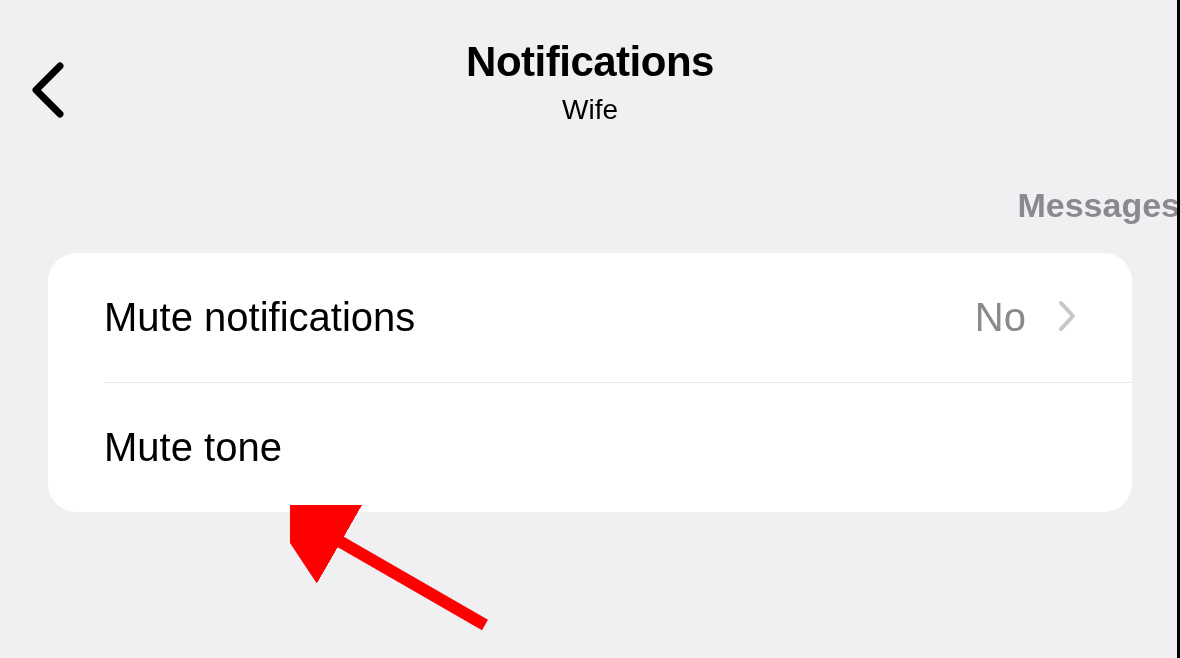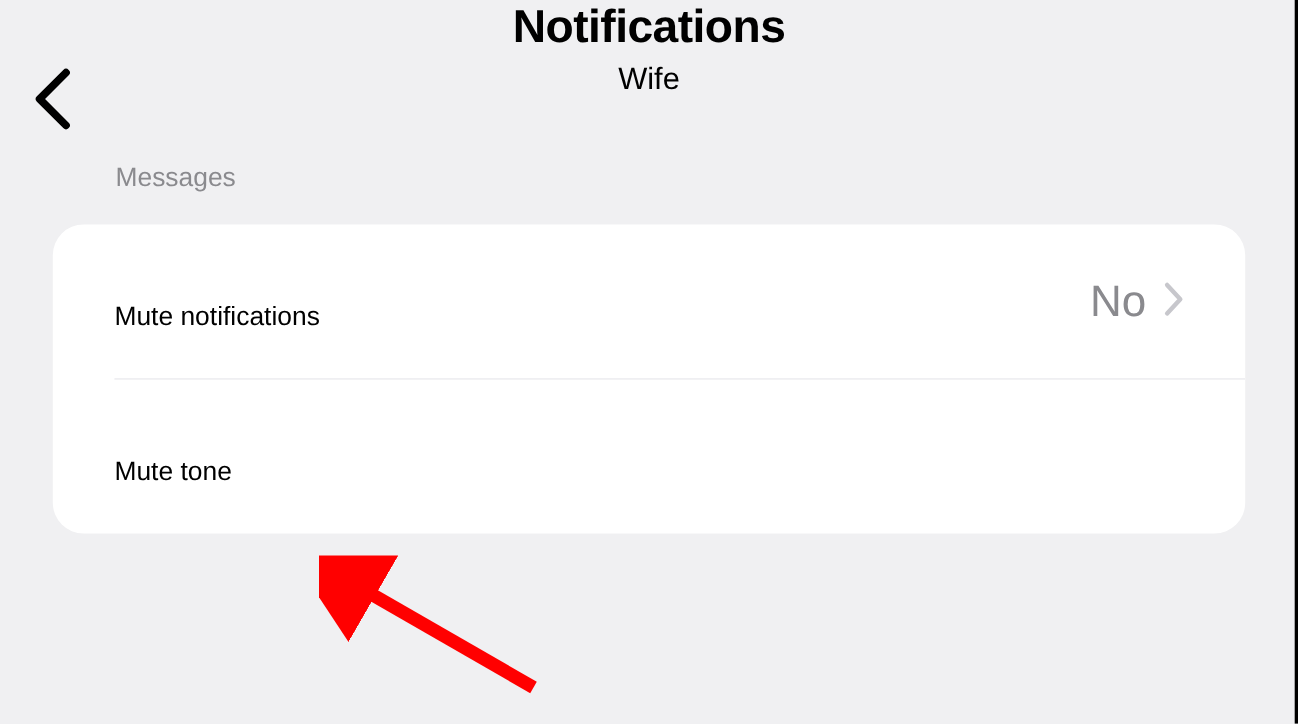--- a/index.html
+++ b/index.html
@@ -9,20 +9,21 @@
     }
     body {
       font-family: -apple-system, BlinkMacSystemFont, "Segoe UI", Helvetica, Arial, sans-serif;
       background: #f0f0f2;
       width: 1180px;
       height: 658px;
       position: relative;
       overflow: hidden;
     }
     .header {
+      padding-top: 38px;
       text-align: center;
       position: relative;
     }
     .back-button {
       position: absolute;
       left: 28px;
       top: 60px;
       cursor: pointer;
     }
     .back-button svg {
@@ -35,49 +36,49 @@
       color: #000;
       letter-spacing: -0.5px;
     }
     .subtitle {
       font-size: 28px;
       font-weight: 400;
       color: #000;
       margin-top: 8px;
     }
     .section-header {
-      font-size: 24px;
-      font-weight: 400;
+      font-size: 34px;
+      font-weight: 700;
       color: #8a8a8e;
       margin-left: 105px;
       margin-top: 60px;
+      text-align: right;
     }
     .card {
       background: #fff;
       margin: 28px 48px 0 48px;
       border-radius: 28px;
       overflow: hidden;
     }
     .row {
       display: flex;
       align-items: center;
       justify-content: space-between;
       padding: 42px 56px;
       cursor: pointer;
     }
     .row-label {
-      font-size: 24px;
+      font-size: 40px;
       font-weight: 400;
       color: #000;
-      margin-top: 28px;
     }
     .row-right {
       display: flex;
       align-items: center;
-      gap: 16px;
+      gap: 32px;
     }
     .row-value {
       font-size: 40px;
       font-weight: 400;
       color: #8a8a8e;
     }
     .chevron-right svg {
       width: 18px;
       height: 32px;
     }

